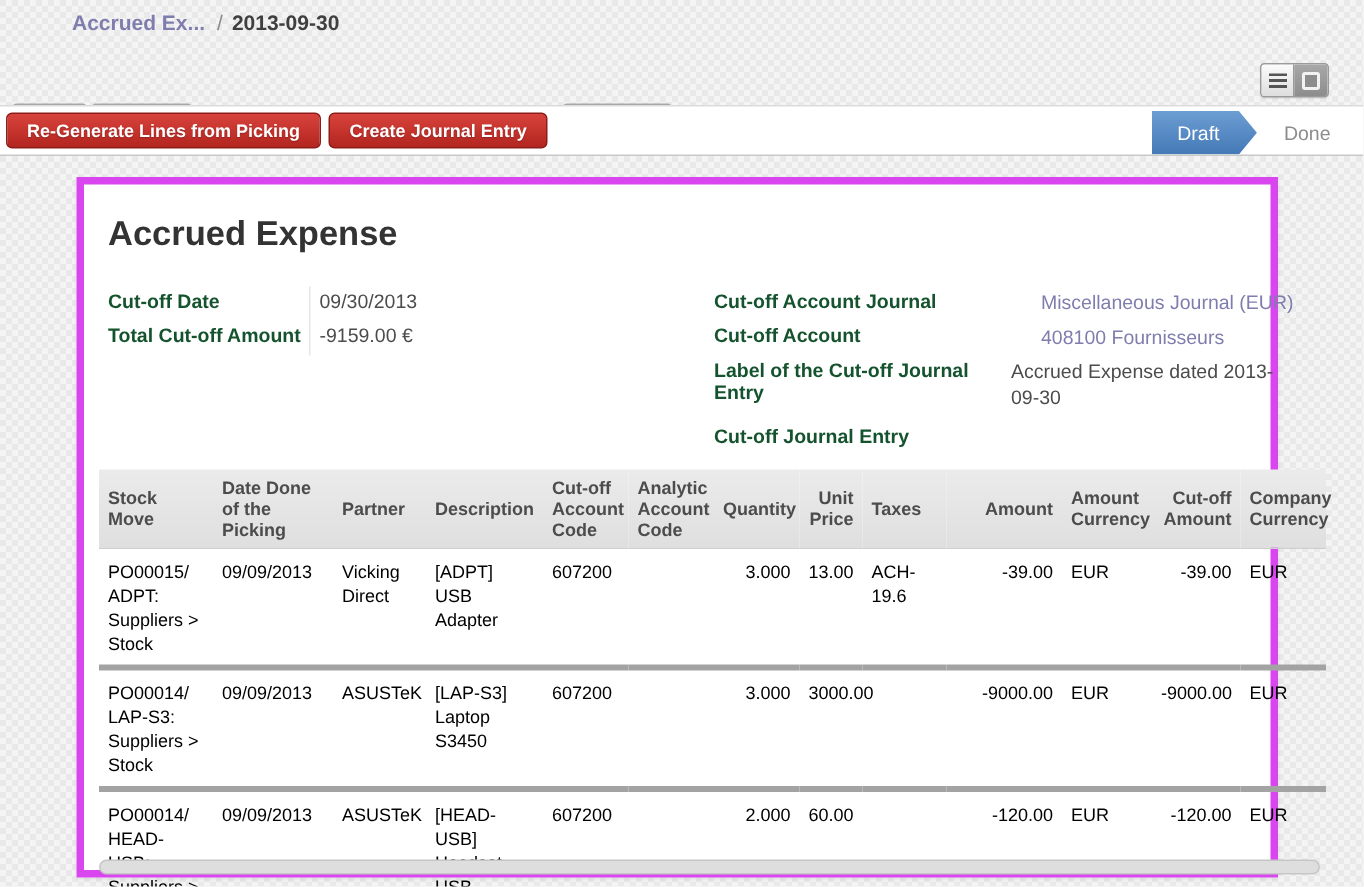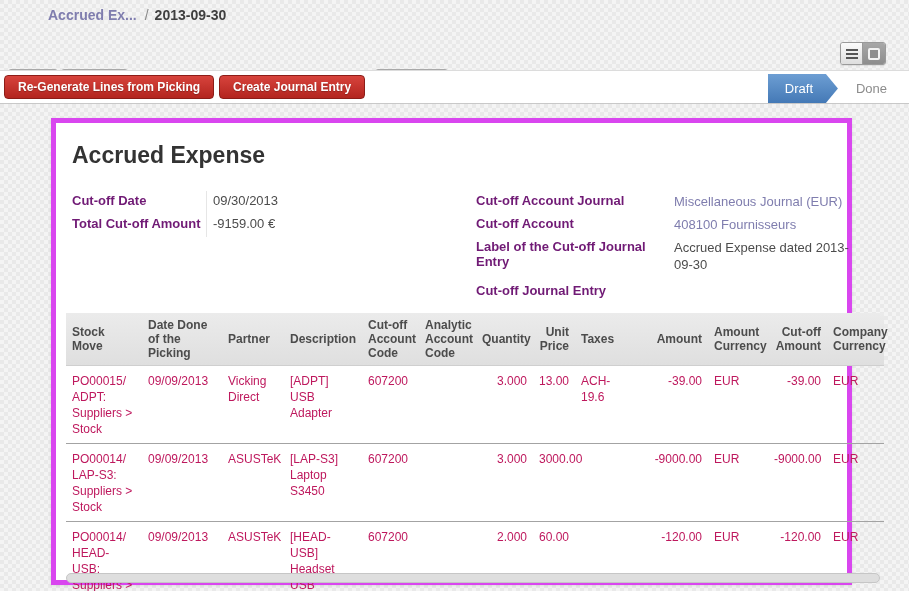--- a/index.html
+++ b/index.html
@@ -63,38 +63,38 @@
   .state-plain { display:flex; align-items:center; padding:0 22px 0 18px; color:#8c8c8c; font-size:13px; cursor:pointer; }
   
   .content { position:absolute; top:105px; left:0; width:909px; height:486px; }
   .sheet { position:absolute; top:13px; left:51px; width:801px; height:467px;
     background:#fff; border:5px solid #d946ef; box-shadow:0 1px 3px rgba(0,0,0,.1); }
   .sheet-title { margin:19px 0 22px 16px; font-size:23px; font-weight:bold; color:#333; }
   .form-grid { display:flex; margin:0 14px 0 16px; }
   .fgroup-left { width:392px; flex:none; }
   .fgroup-right { flex:1; margin-left:12px; }
   .field-row { display:flex; min-height:23px; font-size:13px; }
-  .field-label { font-weight:bold; color:#701a75; flex:none; padding-top:2px; }
+  .field-label { font-weight:bold; color:#14532d; flex:none; padding-top:2px; }
   .fgroup-left  .field-label { width:134px; }
   .fgroup-right .field-label { width:198px; }
   .field-value { padding-top:2px; color:#4c4c4c; }
   .fgroup-left .field-value { border-left:1px solid #e6e6e6; padding-left:6px; min-height:23px; width:200px; }
   .fgroup-right .field-value { width:182px; line-height:17px; }
-  .field-value.link { color: var(--link-purple, #7f7dae); cursor:pointer; }
+  .field-value.link { color: var(--link-purple, #7f7dae); cursor:pointer;margin-left:20px; }
   .row-gap { margin-top:8px; }
   
   .table-wrap { position:absolute; top:208px; left:66px; width:818px; }
   table.lines { border-collapse:collapse; table-layout:fixed; width:818px; font-size:12px; }
   table.lines th {
     height:52px; padding:4px 6px; vertical-align:middle; font-weight:bold; color:#4c4c4c;
     background: linear-gradient(var(--header-gray-light, #ebebeb), var(--header-gray, #dfdfdf));
     border-bottom:1px solid #cfcfcf; line-height:14px; text-align:left; cursor:pointer;
   }
   table.lines td { padding:7px 6px 6px 6px; vertical-align:top; line-height:16px;
-    border-bottom:1px solid #a3a3a3; color:#be185d; overflow:visible; }
+    border-bottom:4px solid #a3a3a3; color:#000000; overflow:visible; }
   table.lines .al-right { text-align:right; }
   table.lines tr.body-row { cursor:pointer; }
   .hscrollbar { position:absolute; top:468px; left:66px; width:814px; height:10px;
     background:#dedede; border:1px solid #c6c6c6; border-radius:5px; cursor:pointer; }
 </style>
 </head>
 <body>
 
 <div class="breadcrumb-bar">
   <a class="breadcrumb-parent">Accrued Ex...</a><span class="breadcrumb-sep">/</span><span class="breadcrumb-current">2013-09-30</span>

